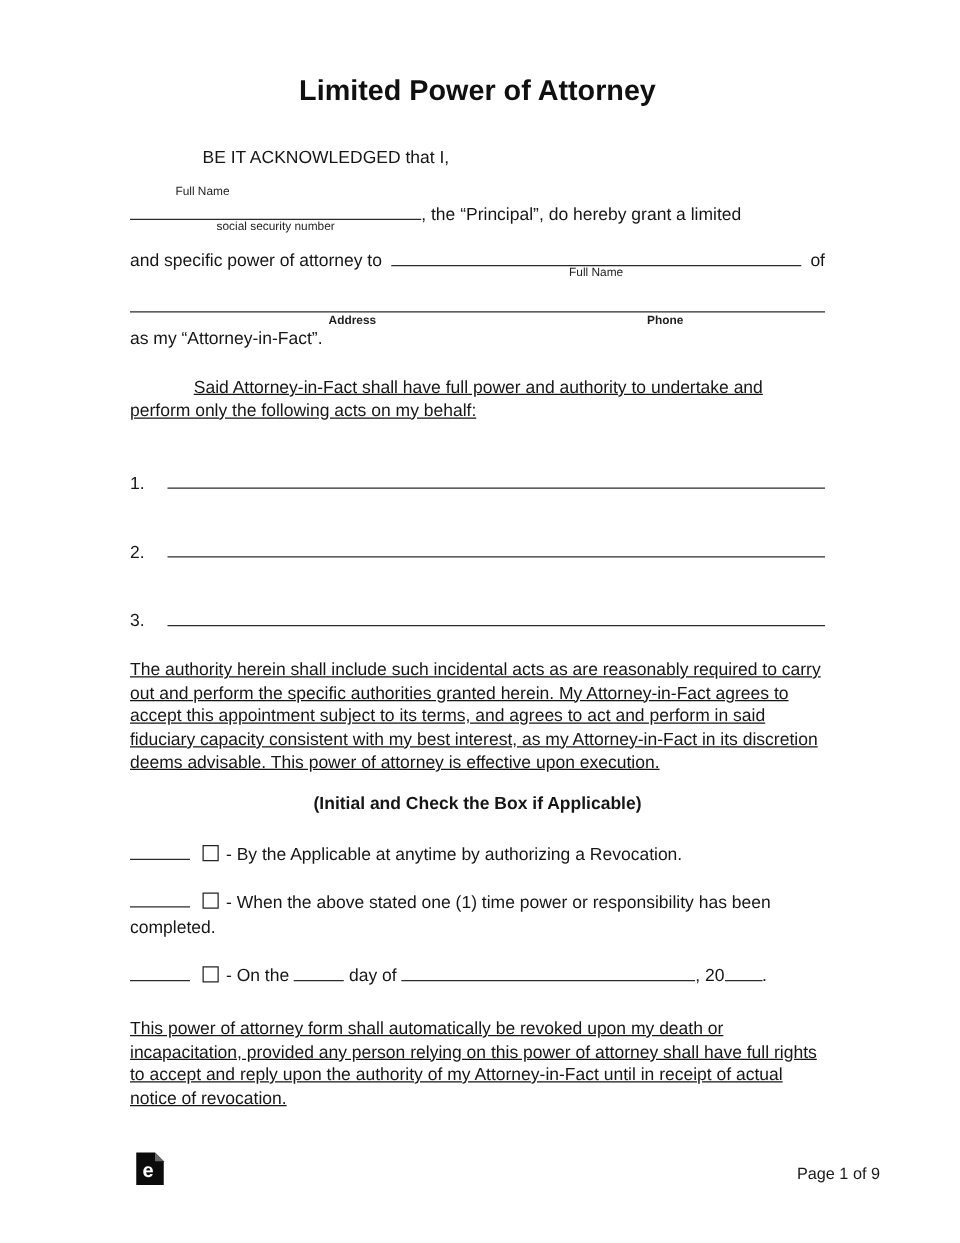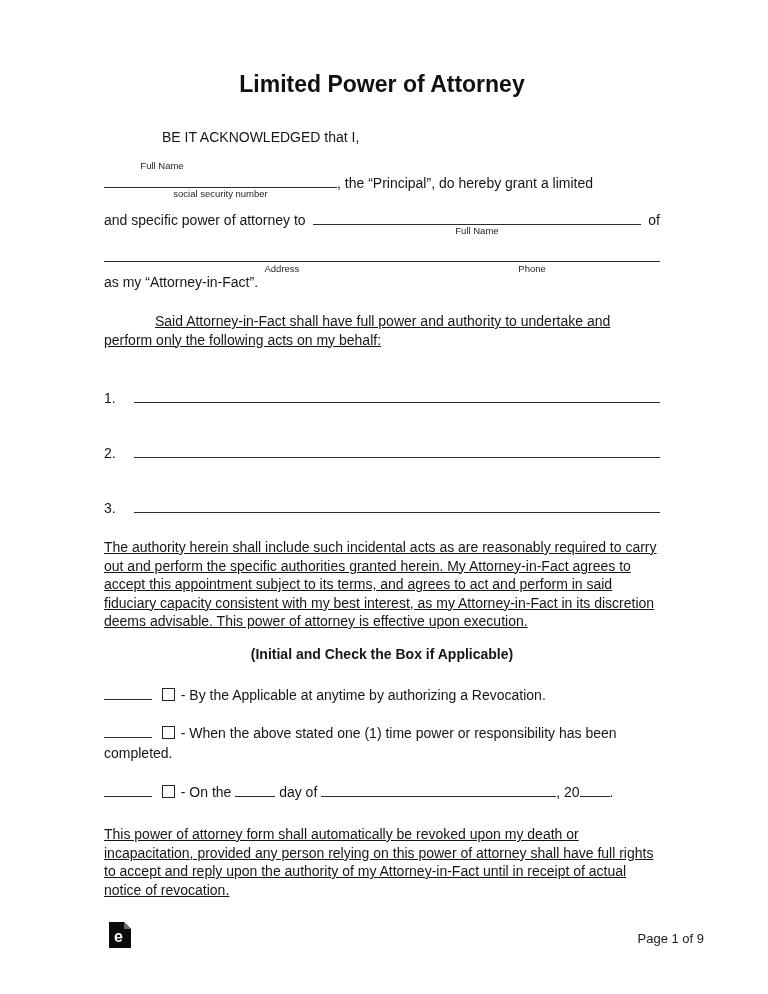--- a/index.html
+++ b/index.html
@@ -5,21 +5,21 @@
   html,body { margin:0; padding:0; background:#ffffff; }
   .page {
     position:relative;
     width:768px; height:954px;
     margin:0 auto;
     background:#ffffff;
     color:#161616;
     font-family:"Liberation Sans", sans-serif;
     font-size:14px;
     box-sizing:border-box;
-    padding:12px 108px 0 104px;
+    padding:0 108px 0 104px;
     overflow:hidden;
   }
   .title {
     margin:0; padding-top:58px;
     text-align:center;
     font-size:23px; line-height:28px;
     font-weight:bold; color:#101010;
   }
   .intro { margin-top:31px; }
   .frow { display:flex; align-items:baseline; line-height:17px; }
@@ -38,21 +38,21 @@
     transform:translateX(-50%);
     font-size:9.5px; line-height:1;
     color:#1e1e1e; white-space:nowrap;
   }
   .fullblank {
     position:relative;
     margin-top:31px;
     border-bottom:1.4px solid #2c2c2c;
     height:1px;
   }
-  .fullblank .sub { top:4px; }
+  .fullblank .sub { top:4px;font-weight:bold; }
   .sub-address { left:32%; }
   .sub-phone { left:77%; }
   .asmy { margin-top:12px; line-height:17px; }
   .para { line-height:18.5px;text-decoration:underline; }
   .said { margin-top:21px; text-indent:51px; }
   .numrow { display:flex; align-items:baseline; line-height:17px; }
   .numrow-first { margin-top:40px; }
   .numrow + .numrow { margin-top:37px; }
   .num { margin-right:11px; }
   .authority { margin-top:21px; }

